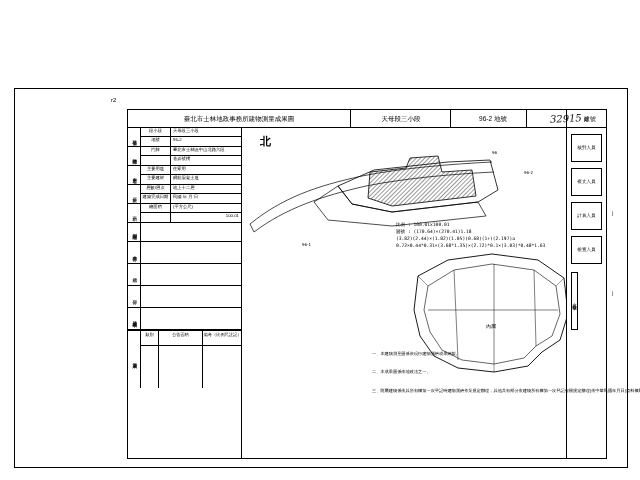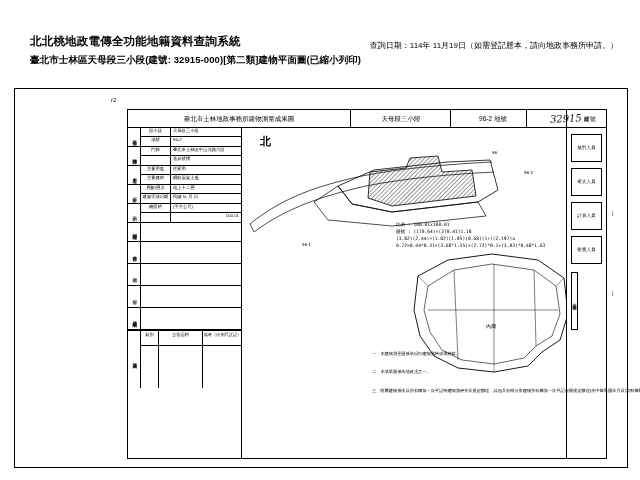--- a/index.html
+++ b/index.html
@@ -321,25 +321,20 @@
     writing-mode: vertical-rl;
     text-orientation: upright;
     letter-spacing: 0.5px;
   }
 </style>
 </head>
 <body>
 
 <div class="page">
 
-  <div class="header">
-    <div class="sys-title">北北桃地政電傳全功能地籍資料查詢系統</div>
-    <div class="doc-subtitle">臺北市士林區天母段三小段(建號: 32915-000)[第二類]建物平面圖(已縮小列印)</div>
-    <div class="query-date">查詢日期：114年 11月19日（如需登記謄本，請向地政事務所申請。）</div>
-  </div>
 
   <div class="doc-frame">
 
     <span class="corner-mark cm-tl">r2</span>
     <span class="corner-mark cm-tr">）</span>
     <span class="corner-mark cm-br">）</span>
 
     <div class="sheet">
 
       <div class="sheet-title-band">

